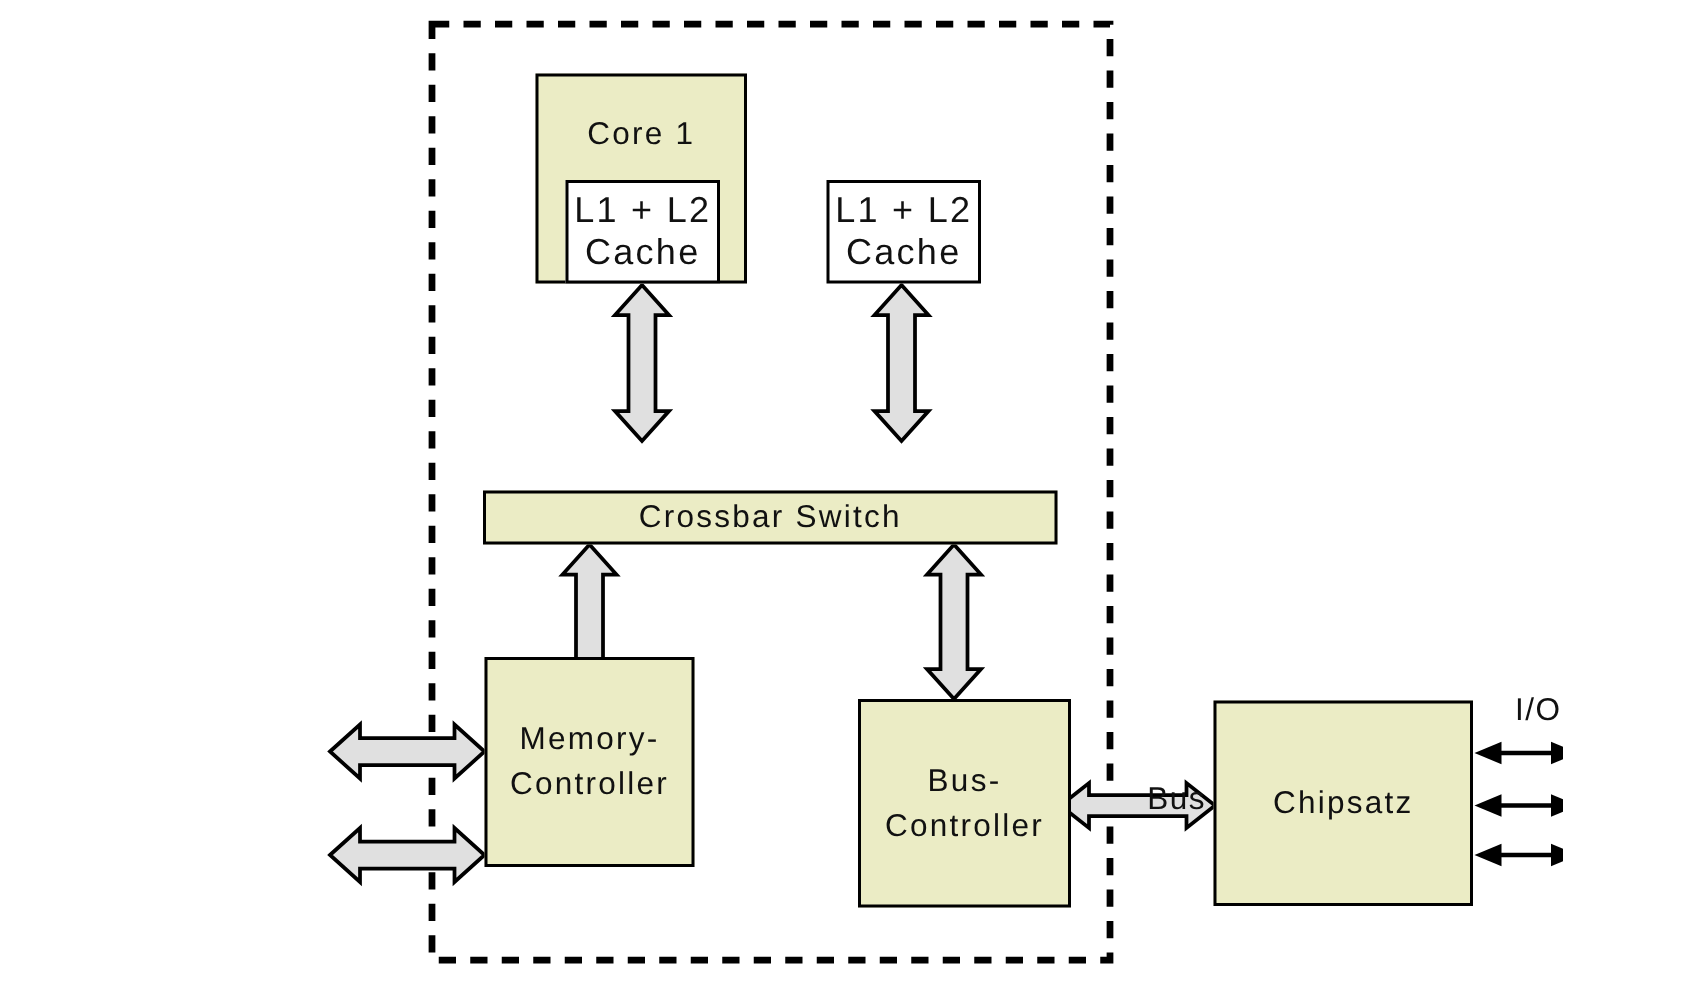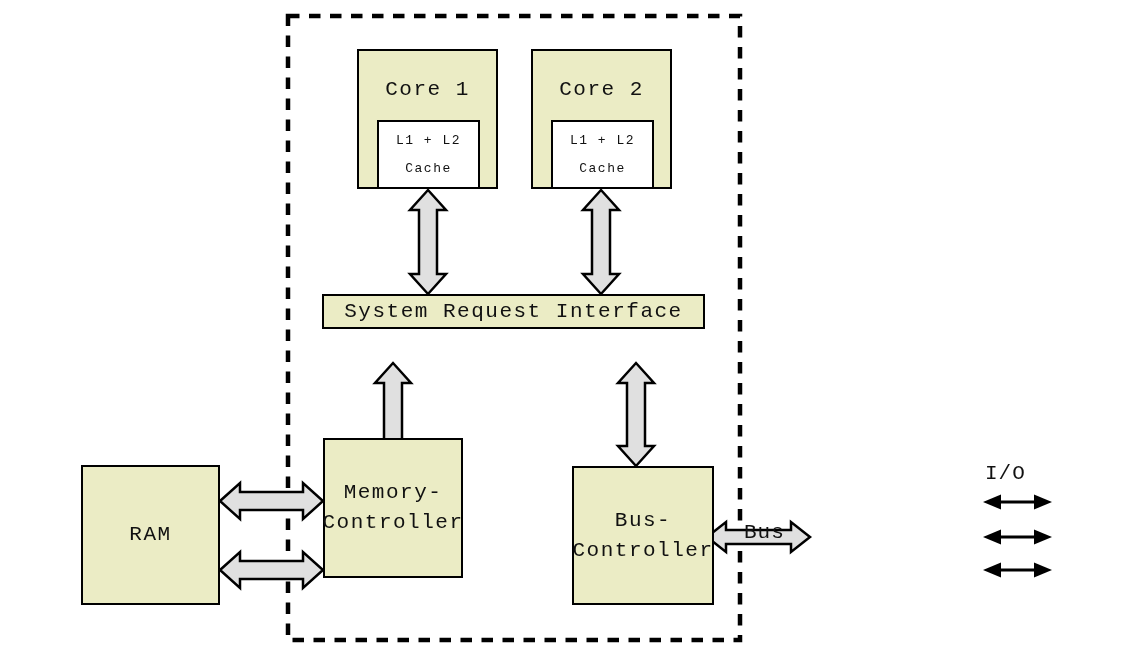--- a/index.html
+++ b/index.html
@@ -1,24 +1,23 @@
 <!DOCTYPE html>
 <html style="--box-fill: #ebecc5; --cache-fill: #ffffff; --border: #000000; --bg: #ffffff;"><head>
 <meta charset="utf-8">
 <style>
   html,body { margin:0; padding:0; background:#ffffff; }
   #canvas {
     position: relative;
     width: 1042px;
     height: 668px;
     background: var(--bg, #ffffff);
-    font-family: Liberation Mono, monospace;
+    font-family: Liberation Sans, sans-serif;
     color: #111;
     overflow: hidden;
-    padding-left: 48px;
   }
   #arrow-layer {
     position: absolute;
     left: 0; top: 0;
     width: 1126px; height: 668px;
   }
   .box {
     position: absolute;
     box-sizing: border-box;
     background: var(--box-fill, #ebecc5);
@@ -29,32 +28,32 @@
     flex-direction: column;
     text-align: center;
   }
   .box.white { background: var(--cache-fill, #ffffff); }
   .lbl {
     font-size: 21px;
     letter-spacing: 1.5px;
     line-height: 30px;
     white-space: nowrap;
   }
-  .lbl.small { font-size: 13px; line-height: 28px; }
+  .lbl.small { font-size: 24px; line-height: 28px; }
   .core-label-area {
     position: absolute;
     left: 0; right: 0; top: 24px;
     text-align: center;
   }
   .free-label {
     position: absolute;
     font-size: 21px;
     letter-spacing: 1px;
     white-space: nowrap;
-    text-align: left;
+    text-align: right;
   }
 </style>
 </head>
 <body>
 
 <div id="canvas">
 
   <svg id="arrow-layer" viewBox="0 0 1126 668" xmlns="http://www.w3.org/2000/svg">
 
     <rect x="288" y="16" width="452" height="624" fill="none" stroke="#000" stroke-width="4.5" stroke-dasharray="11.5 9.5"></rect>
@@ -92,45 +91,42 @@
   </svg>
 
   <div class="box" style="left:357px; top:49px; width:141px; height:140px; justify-content:flex-start;">
     <div class="core-label-area lbl">Core 1</div>
   </div>
   <div class="box white" style="left:377px; top:120px; width:103px; height:69px;">
     <div class="lbl small">L1 + L2</div>
     <div class="lbl small">Cache</div>
   </div>
 
-  <div class="box" style="left:531px; top:49px; width:141px; height:140px; justify-content:flex-start;">
-    <div class="core-label-area lbl">Core 2</div>
-  </div>
   <div class="box white" style="left:551px; top:120px; width:103px; height:69px;">
     <div class="lbl small">L1 + L2</div>
     <div class="lbl small">Cache</div>
   </div>
 
-  <div class="box" style="left:322px; top:294px; width:383px; height:35px;">
-    <div class="lbl">System Request Interface</div>
+
+  <div class="box" style="left:322px; top:327px; width:383px; height:36px;">
+    <div class="lbl">Crossbar Switch</div>
   </div>
 
-
-  <div class="box" style="left:81px; top:465px; width:139px; height:140px;">
-    <div class="lbl">RAM</div>
-  </div>
 
   <div class="box" style="left:323px; top:438px; width:140px; height:140px;">
     <div class="lbl">Memory-</div>
     <div class="lbl">Controller</div>
   </div>
 
   <div class="box" style="left:572px; top:466px; width:142px; height:139px;">
     <div class="lbl">Bus-</div>
     <div class="lbl">Controller</div>
   </div>
 
+  <div class="box" style="left:809px; top:467px; width:173px; height:137px;">
+    <div class="lbl">Chipsatz</div>
+  </div>
 
   <div class="free-label" style="left:744px; top:521px; width:60px;">Bus</div>
 
   <div class="free-label" style="left:985px; top:462px; width:56px;">I/O</div>
 
 </div>
 
 </body></html>

